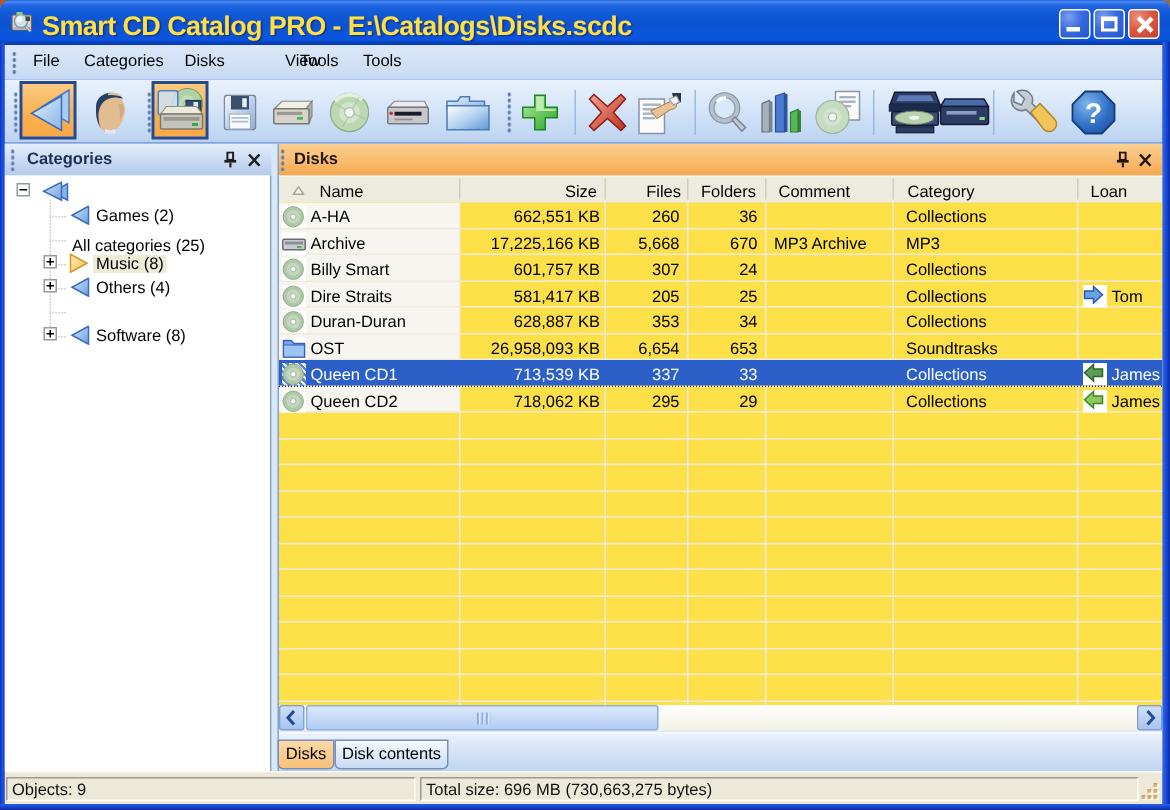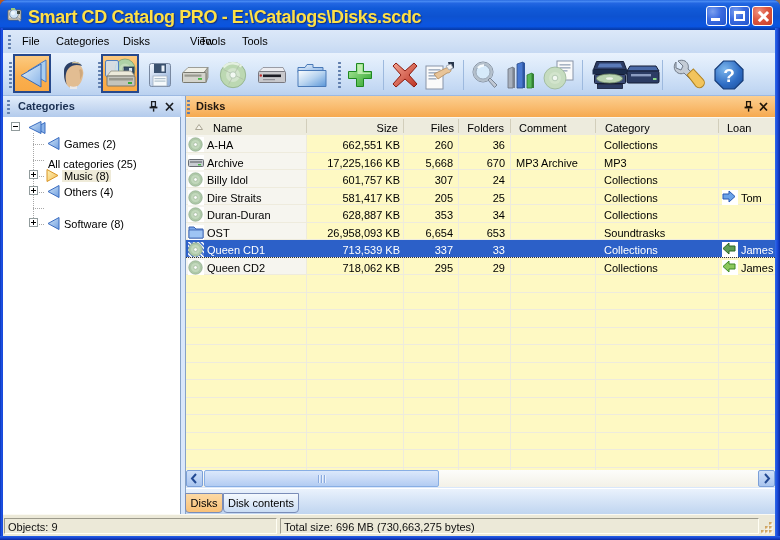--- a/index.html
+++ b/index.html
@@ -46,21 +46,21 @@
 #disks-panel { position:absolute; left:182px; top:0px; width:590px; height:418px; border-left:1px solid #87a2c6; }
 #disks-header { position:absolute; left:0; top:0; width:589px; height:21px; background:linear-gradient(180deg,#fccf90 0%,#f9bb6e 55%,#f6a94f 100%); }
 #disks-header .gripdots { left:4px; top:3px; height:15px; }
 #disks-title { position:absolute; left:10px; top:4px; font-weight:bold; font-size:11px; color:#201710; }
 .pinicon { position:absolute; top:5px; width:11px; height:11px; }
 .xicon { position:absolute; top:5px; width:11px; height:11px; }
 
 #table-header { position:absolute; left:0; top:21px; width:589px; height:28px; background:#edebdd; border-bottom:1px solid #d4d0be; box-shadow:inset 0 1px 0 #faf8f0; }
 .th-sep { position:absolute; top:2px; width:1px; height:14px; background:#d2cebb; }
 .th { position:absolute; top:5px; color:#000; }
-#table-body { position:absolute; left:0; top:39px; width:589px; height:335px; background:#fef9c3; overflow:hidden; }
+#table-body { position:absolute; left:0; top:39px; width:589px; height:335px; background:#fde047; overflow:hidden; }
 #namecol-bg { position:absolute; left:0; top:0; width:120px; height:140px; background:#f6f5ef; }
 .vline { position:absolute; top:0; width:1px; height:335px; background:#eeebdd; }
 .hline { position:absolute; left:0; width:589px; height:1px; background:#eeebdd; }
 .row { position:absolute; left:0; width:589px; height:17px; }
 .row .name { position:absolute; left:21px; top:4px; }
 .row .size { position:absolute; left:121px; width:93px; top:4px; text-align:right; }
 .row .files { position:absolute; left:213px; width:54px; top:4px; text-align:right; }
 .row .folders { position:absolute; left:271px; width:48px; top:4px; text-align:right; }
 .row .comment { position:absolute; left:330px; top:4px; }
 .row .category { position:absolute; left:418px; top:4px; }
@@ -471,21 +471,21 @@
           <div class="folders">670</div>
           <div class="comment">MP3 Archive</div>
           <div class="category">MP3</div>
         </div>
         <div class="row" style="top:35px;">
           <div class="rowicon" style="background:#fff;"><svg width="15" height="15" viewBox="0 0 15 15">
               <circle cx="7.5" cy="7.5" r="6.8" fill="#aec8a8" stroke="#8ca886" stroke-width="0.6"></circle>
               <circle cx="7.5" cy="7.5" r="4.5" fill="#c2d8bc"></circle>
               <circle cx="7.5" cy="7.5" r="1.8" fill="#fff" stroke="#98b094" stroke-width="0.6"></circle>
             </svg></div>
-          <div class="name">Billy Idol</div>
+          <div class="name">Billy Smart</div>
           <div class="size">601,757 KB</div>
           <div class="files">307</div>
           <div class="folders">24</div>
           <div class="category">Collections</div>
         </div>
         <div class="row" style="top:52.5px;">
           <div class="rowicon" style="background:#fff;"><svg width="15" height="15" viewBox="0 0 15 15">
               <circle cx="7.5" cy="7.5" r="6.8" fill="#aec8a8" stroke="#8ca886" stroke-width="0.6"></circle>
               <circle cx="7.5" cy="7.5" r="4.5" fill="#c2d8bc"></circle>
               <circle cx="7.5" cy="7.5" r="1.8" fill="#fff" stroke="#98b094" stroke-width="0.6"></circle>

